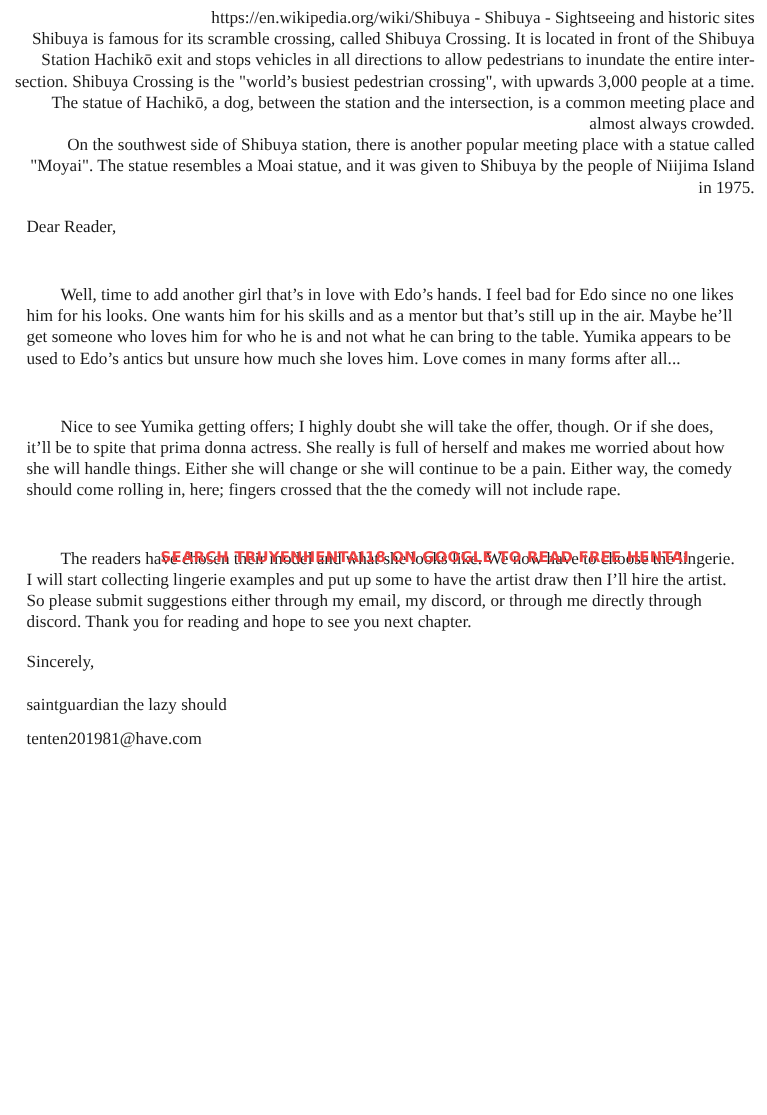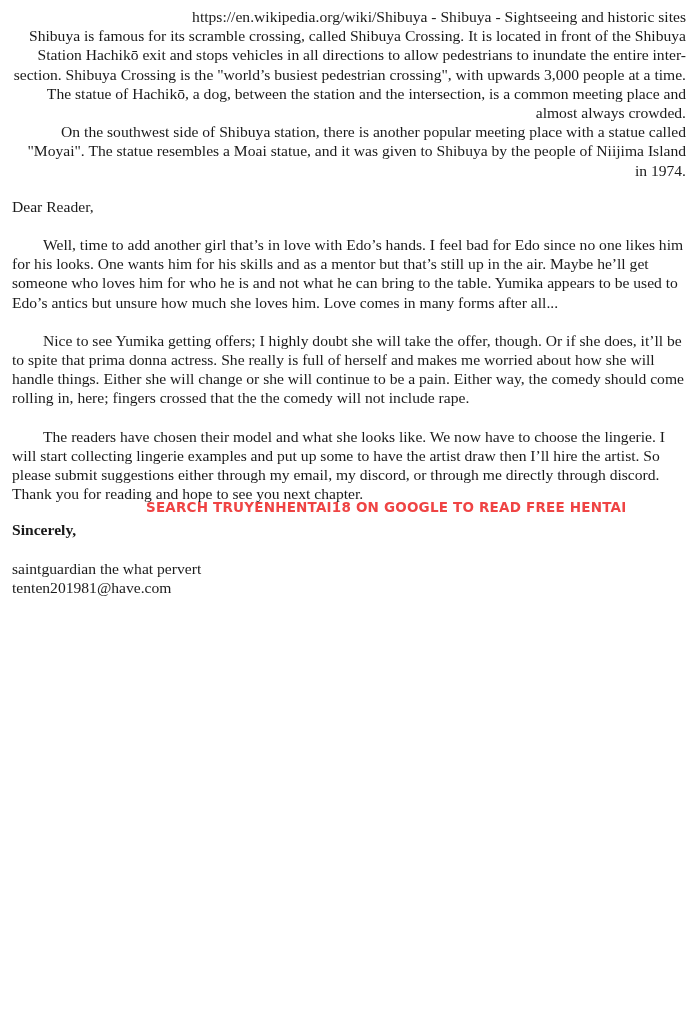--- a/index.html
+++ b/index.html
@@ -21,21 +21,21 @@
       position: absolute;
       left: 12px;
       top: 7px;
       width: 674px;
     }
     .center {
       text-align: right;
       margin: 0;
     }
     .para {
-      margin: 0;
+      margin: 12px;
       text-align: left;
     }
     .indent {
       text-indent: 31px;
     }
     .gap {
       height: 19px;
     }
     .watermark {
       position: absolute;
@@ -43,44 +43,44 @@
       top: 499px;
       font-family: "DejaVu Sans", "Liberation Sans", sans-serif;
       font-weight: bold;
       font-size: 13.5px;
       letter-spacing: 0.2px;
       color: #ef4444;
       white-space: nowrap;
       line-height: 16px;
     }
     .block-letter { margin-top: 17px; }
-    .signoff { margin-top: 17px; font-weight: bold; }
+    .signoff { margin-top: 17px; }
     .signature { margin-top: 19px; }
   </style>
 </head>
 <body>
 
 <div class="page">
 
   <p class="center">https://en.wikipedia.org/wiki/Shibuya - Shibuya - Sightseeing and historic sites</p>
   <p class="center">Shibuya is famous for its scramble crossing, called Shibuya Crossing. It is located in front of the Shibuya Station Hachikō exit and stops vehicles in all directions to allow pedestrians to inundate the entire inter-section. Shibuya Crossing is the "world’s busiest pedestrian crossing", with upwards 3,000 people at a time. The statue of Hachikō, a dog, between the station and the intersection, is a common meeting place and almost always crowded.</p>
-  <p class="center">On the southwest side of Shibuya station, there is another popular meeting place with a statue called "Moyai". The statue resembles a Moai statue, and it was given to Shibuya by the people of Niijima Island in 1974.</p>
+  <p class="center">On the southwest side of Shibuya station, there is another popular meeting place with a statue called "Moyai". The statue resembles a Moai statue, and it was given to Shibuya by the people of Niijima Island in 1975.</p>
 
   <div class="block-letter">
     <p class="para">Dear Reader,</p>
     <div class="gap"></div>
 
     <p class="para indent">Well, time to add another girl that’s in love with Edo’s hands.  I feel bad for Edo since no one likes him for his looks.  One wants him for his skills and as a mentor but that’s still up in the air.  Maybe he’ll get someone who loves him for who he is and not what he can bring to the table.  Yumika appears to be used to Edo’s antics but unsure how much she loves him.  Love comes in many forms after all...</p>
     <div class="gap"></div>
 
     <p class="para indent">Nice to see Yumika getting offers; I highly doubt she will take the offer, though.  Or if she does, it’ll be to spite that prima donna actress.  She really is full of herself and makes me worried about how she will handle things.  Either she will change or she will continue to be a pain.  Either way, the comedy should come rolling in, here; fingers crossed that the the comedy will not include rape.</p>
     <div class="gap"></div>
 
     <p class="para indent">The readers have chosen their model and what she looks like.  We now have to choose the lingerie.  I will start collecting lingerie examples and put up some to have the artist draw then I’ll hire the artist.  So please submit suggestions either through my email, my discord, or through me directly through discord.  Thank you for reading and hope to see you next chapter.</p>
 
     <p class="para signoff">Sincerely,</p>
 
-    <p class="para signature">saintguardian the what pervert</p>
+    <p class="para signature">saintguardian the lazy should</p>
     <p class="para">tenten201981@have.com</p>
   </div>
 </div>
 
 <div class="watermark">SEARCH TRUYENHENTAI18 ON GOOGLE TO READ FREE HENTAI</div>
 
 </body></html>

